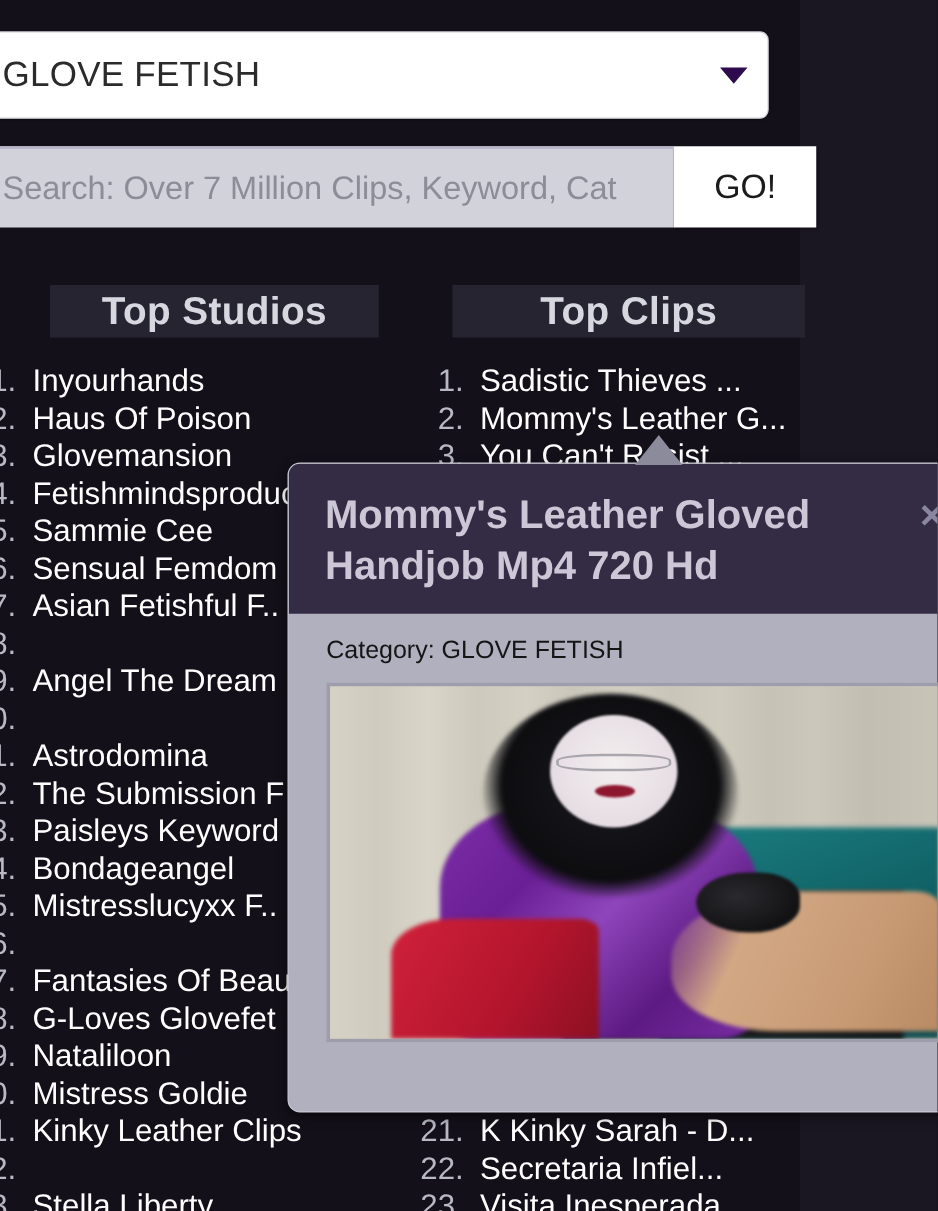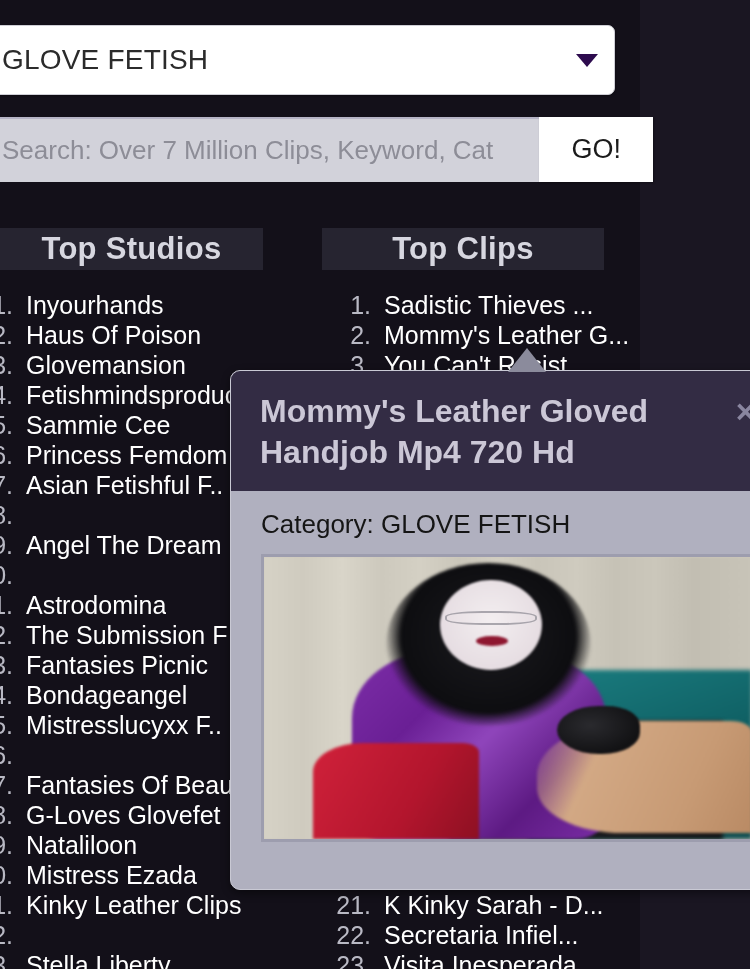--- a/index.html
+++ b/index.html
@@ -84,20 +84,21 @@
 
   .col-title {
     background: #262430;
     color: #d7d7e0;
     font-size: 31px;
     font-weight: bold;
     text-align: center;
     height: 42px;
     line-height: 42px;
     letter-spacing: .3px;
+    margin-left: 40px;
   }
   .col-studios .col-title { width: 263px; }
   .col-clips   .col-title { width: 282px; }
 
   ol.rank-list {
     list-style: none;
     margin-top: 20px;
     padding: 0;
   }
   ol.rank-list li {
@@ -163,21 +164,21 @@
     font-size: 33px;
     line-height: 1;
     margin-top: 4px;
     margin-right: -6px;
     cursor: pointer;
     font-weight: bold;
   }
   .popup-body { padding: 18px 24px 0 30px; }
   .popup-category {
     color: #151515;
-    font-size: 26px;
+    font-size: 20px;
     margin-bottom: 14px;
     white-space: nowrap;
   }
   .thumb {
     width: 494px; height: 288px;
     border: 3px solid #9d9dae;
     overflow: hidden;
     position: relative;
     background: #cfcabc;
   }
@@ -286,21 +287,21 @@
         <li>
           <span class="rank-num">4.</span>
           <span class="rank-text">Fetishmindsproduc</span>
         </li>
         <li>
           <span class="rank-num">5.</span>
           <span class="rank-text">Sammie Cee</span>
         </li>
         <li>
           <span class="rank-num">6.</span>
-          <span class="rank-text">Princess Femdom</span>
+          <span class="rank-text">Sensual Femdom</span>
         </li>
         <li>
           <span class="rank-num">7.</span>
           <span class="rank-text">Asian Fetishful F..</span>
         </li>
         <li>
           <span class="rank-num">8.</span>
         </li>
         <li>
           <span class="rank-num">9.</span>
@@ -312,21 +313,21 @@
         <li>
           <span class="rank-num">1.</span>
           <span class="rank-text">Astrodomina</span>
         </li>
         <li>
           <span class="rank-num">2.</span>
           <span class="rank-text">The Submission F</span>
         </li>
         <li>
           <span class="rank-num">3.</span>
-          <span class="rank-text">Fantasies Picnic</span>
+          <span class="rank-text">Paisleys Keyword</span>
         </li>
         <li>
           <span class="rank-num">4.</span>
           <span class="rank-text">Bondageangel</span>
         </li>
         <li>
           <span class="rank-num">5.</span>
           <span class="rank-text">Mistresslucyxx F..</span>
         </li>
         <li>
@@ -339,21 +340,21 @@
         <li>
           <span class="rank-num">8.</span>
           <span class="rank-text">G-Loves Glovefet</span>
         </li>
         <li>
           <span class="rank-num">9.</span>
           <span class="rank-text">Nataliloon</span>
         </li>
         <li>
           <span class="rank-num">0.</span>
-          <span class="rank-text">Mistress Ezada</span>
+          <span class="rank-text">Mistress Goldie</span>
         </li>
         <li>
           <span class="rank-num">1.</span>
           <span class="rank-text">Kinky Leather Clips</span>
         </li>
         <li>
           <span class="rank-num">2.</span>
         </li>
         <li>
           <span class="rank-num">3.</span>

